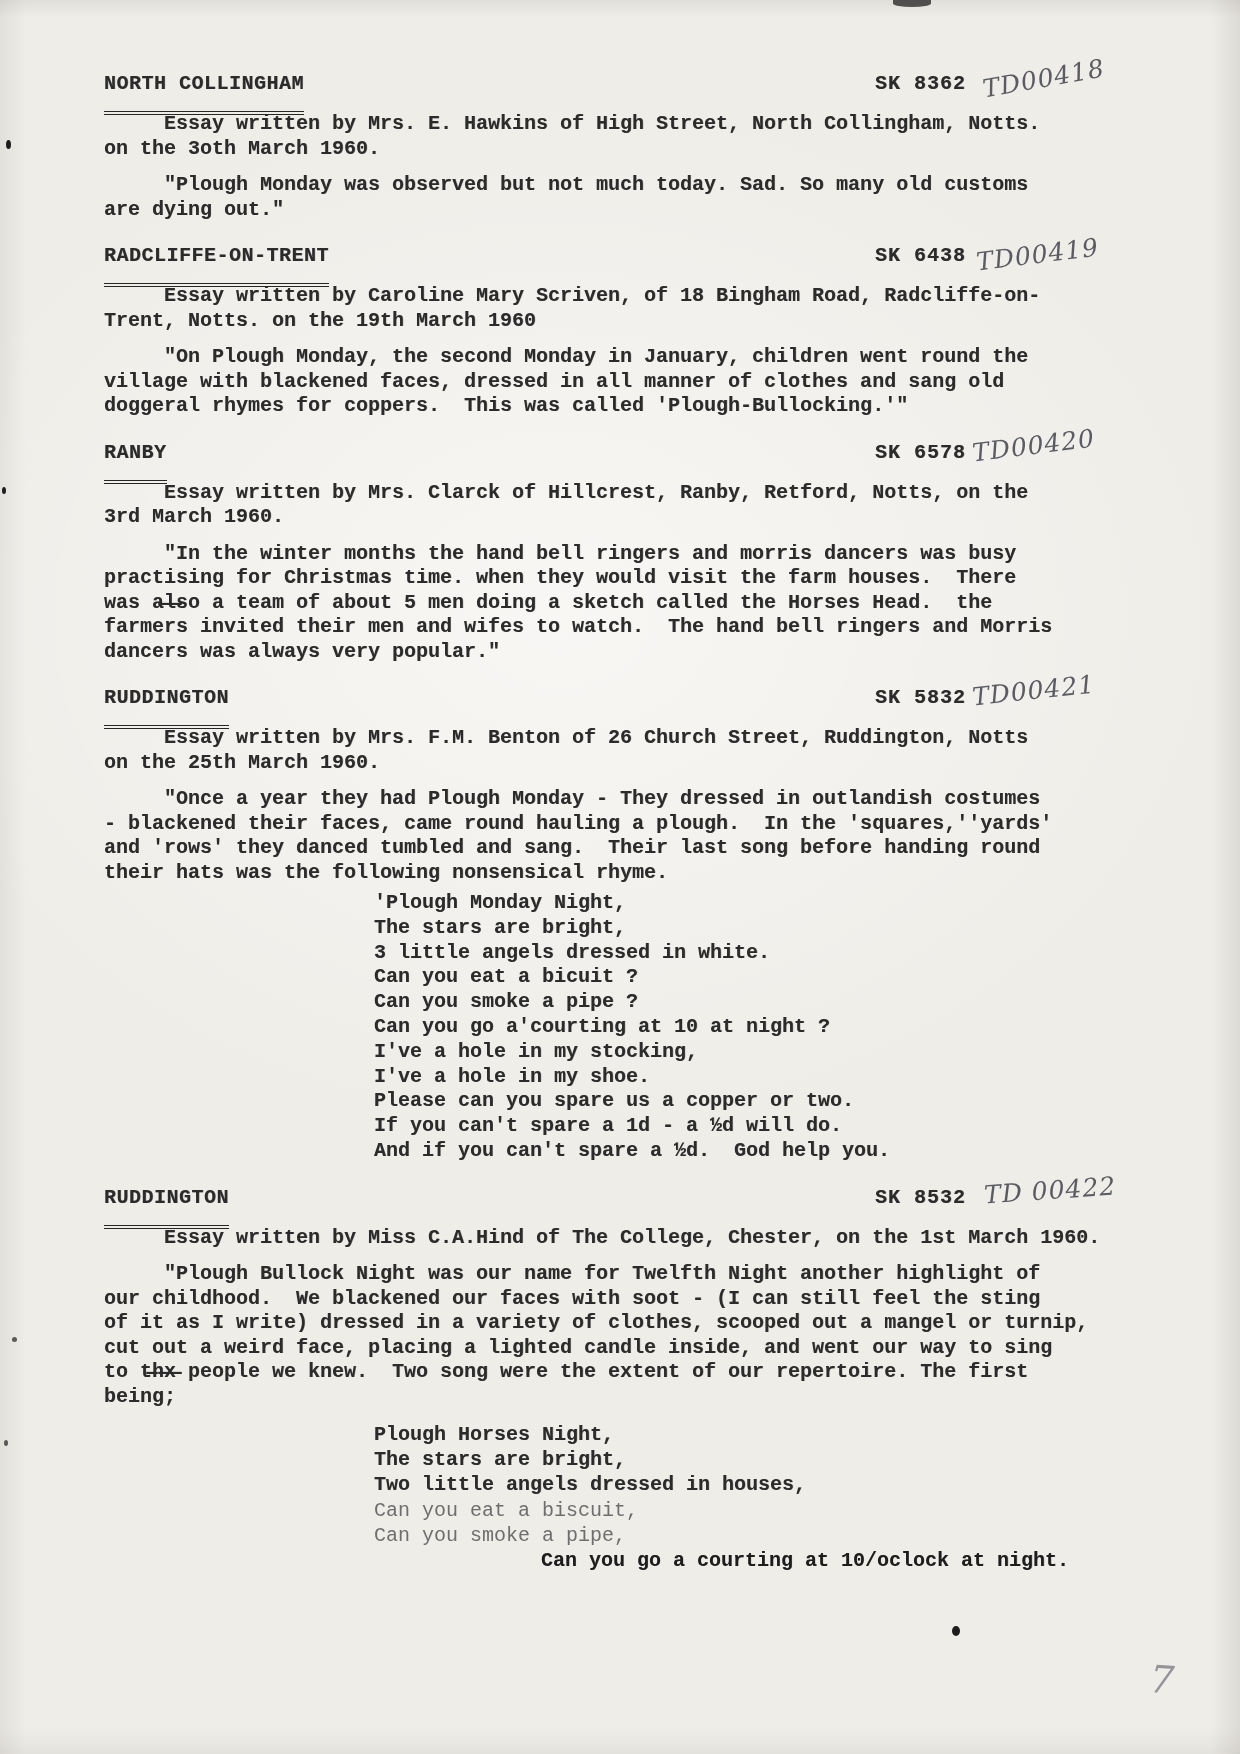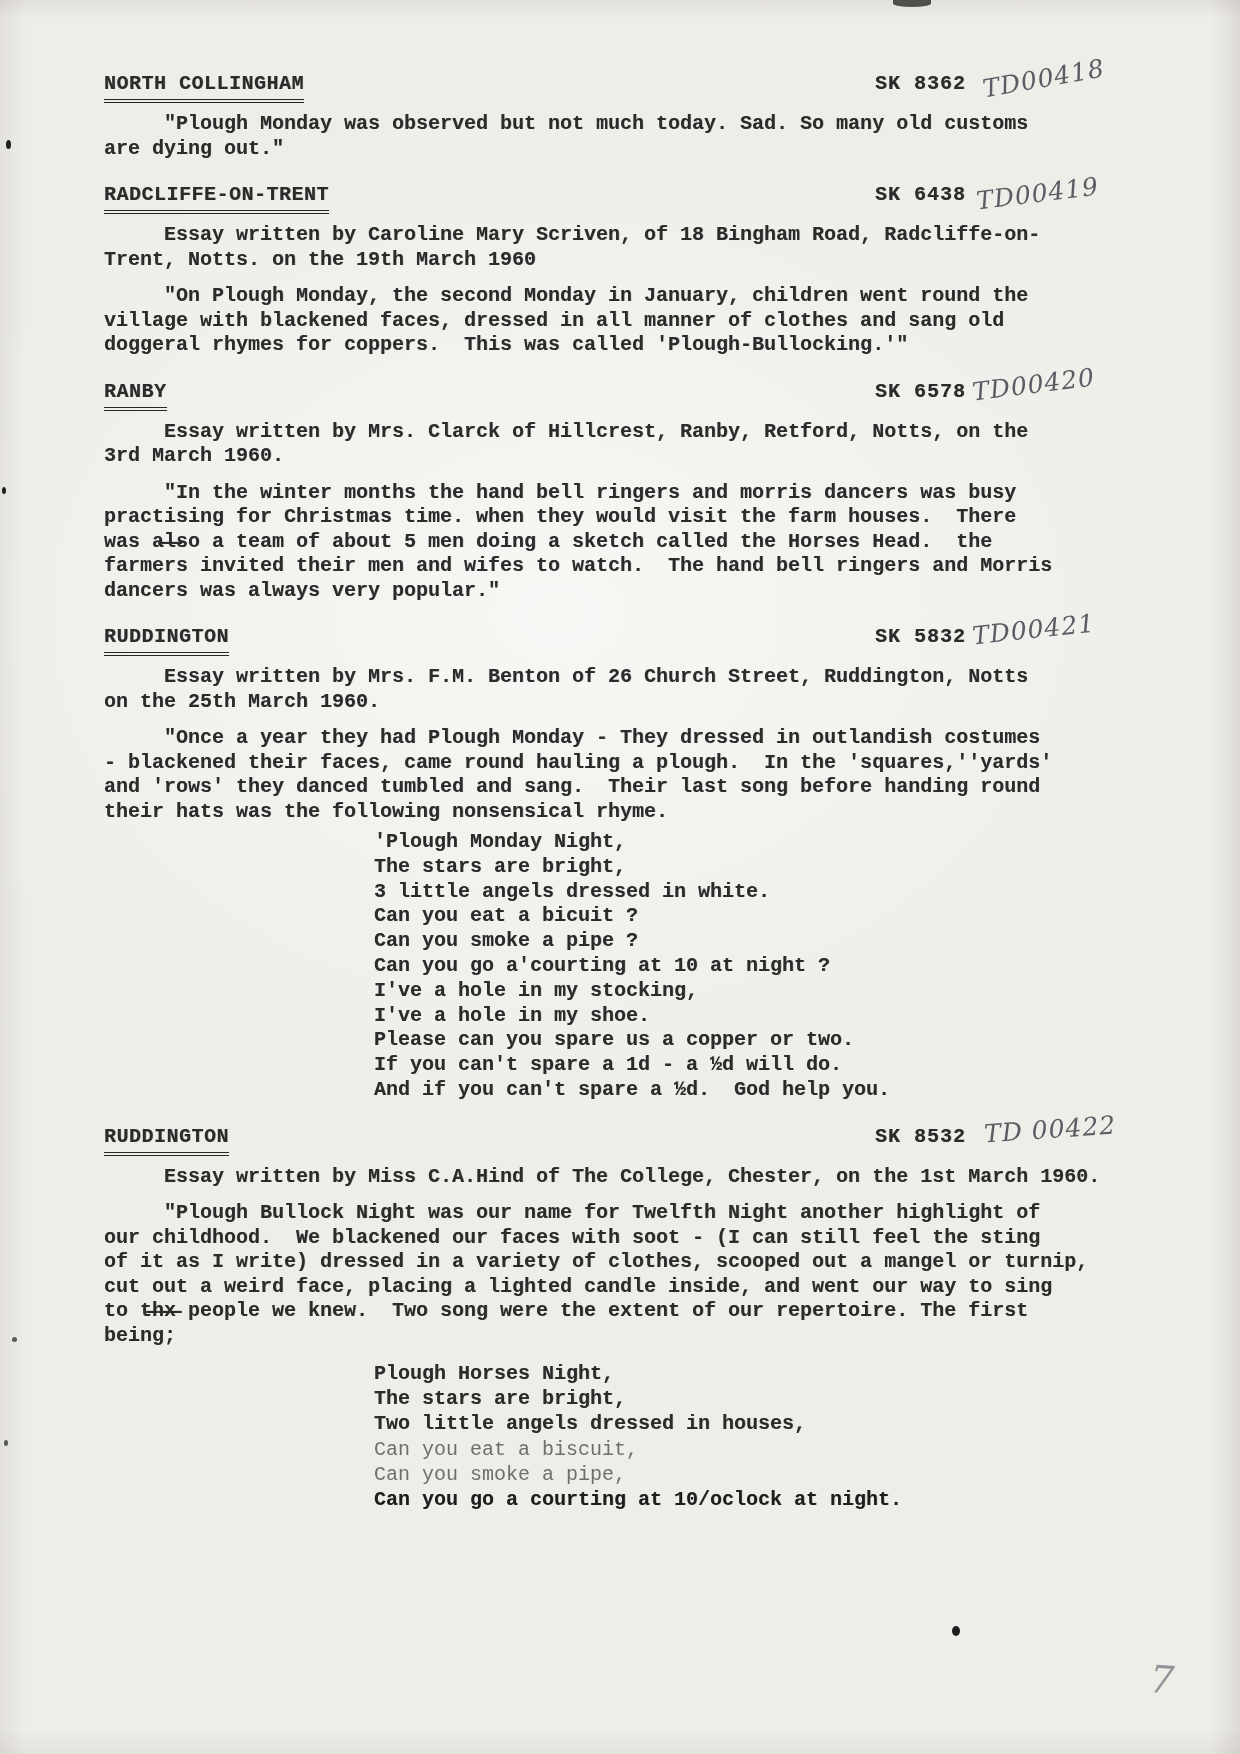--- a/index.html
+++ b/index.html
@@ -22,21 +22,21 @@
     position:relative;
     padding:72px 0 0 104px;
     width:1132px;
   }
   .doc-section{position:relative;margin-top:22px;}
   .doc-section:first-child{margin-top:0;}
   .head-row{position:relative;height:26px;}
   .heading{
     font-weight:700;font-size:20px;letter-spacing:.5px;
     border-bottom:4px double #262626;
-    padding-bottom:4px;
+    padding-bottom:16px;
     text-shadow:.4px .4px 0 rgba(25,25,25,.45);
     white-space:pre;
   }
   .gridref{
     position:absolute;left:771px;top:0;
     font-weight:700;font-size:20px;letter-spacing:1px;
     text-shadow:.4px .4px 0 rgba(25,25,25,.45);
     white-space:pre;
   }
   .annot{
@@ -65,21 +65,21 @@
     text-shadow:.35px .35px 0 rgba(25,25,25,.38);
   }
   .rhyme2{margin:14px 0 0 270px;}
   .rl{
     font-size:20px;font-weight:700;line-height:24.8px;white-space:pre;
     text-shadow:.35px .35px 0 rgba(25,25,25,.38);
   }
   .rl.faint{
     font-weight:400;color:#6e6e6e;text-shadow:none;line-height:25.5px;
   }
-  .rl.dark{color:#1d1d1d;}
+  .rl.dark{color:#1d1d1d;text-align:center;}
   .page-number{
     position:absolute;left:1150px;top:1658px;
     font-family:"DejaVu Serif","Liberation Serif",serif;
     font-style:italic;color:#94949a;font-size:38px;
     transform:rotate(4deg);
   }
   .speck{position:absolute;background:#1e1e1e;border-radius:50%;}
   .sp1{left:952px;top:1626px;width:8px;height:10px;}
   .sp2{left:6px;top:140px;width:5px;height:9px;}
   .sp3{left:2px;top:487px;width:4px;height:7px;}
@@ -99,20 +99,22 @@
   <div class="speck sp5"></div>
 
   <div class="content">
 
     <section class="doc-section">
       <div class="head-row">
         <span class="heading">NORTH COLLINGHAM</span>
         <span class="gridref">SK 8362</span>
         <span class="annot a0">TD00418</span>
       </div>
+      <div class="para">     Essay written by Mrs. E. Hawkins of High Street, North Collingham, Notts.
+on the 3oth March 1960.</div>
       <div class="para">     "Plough Monday was observed but not much today. Sad. So many old customs
 are dying out."</div>
     </section>
 
     <section class="doc-section">
       <div class="head-row">
         <span class="heading">RADCLIFFE-ON-TRENT</span>
         <span class="gridref">SK 6438</span>
         <span class="annot a1">TD00419</span>
       </div>

